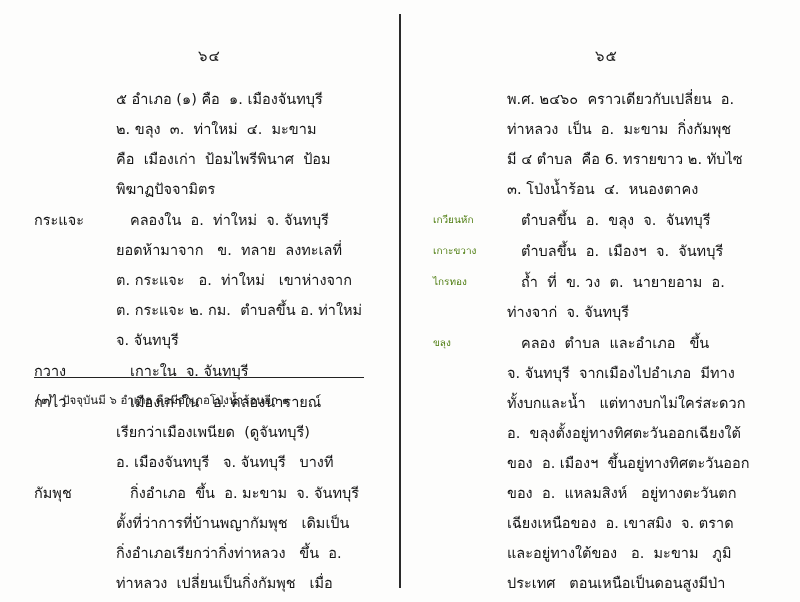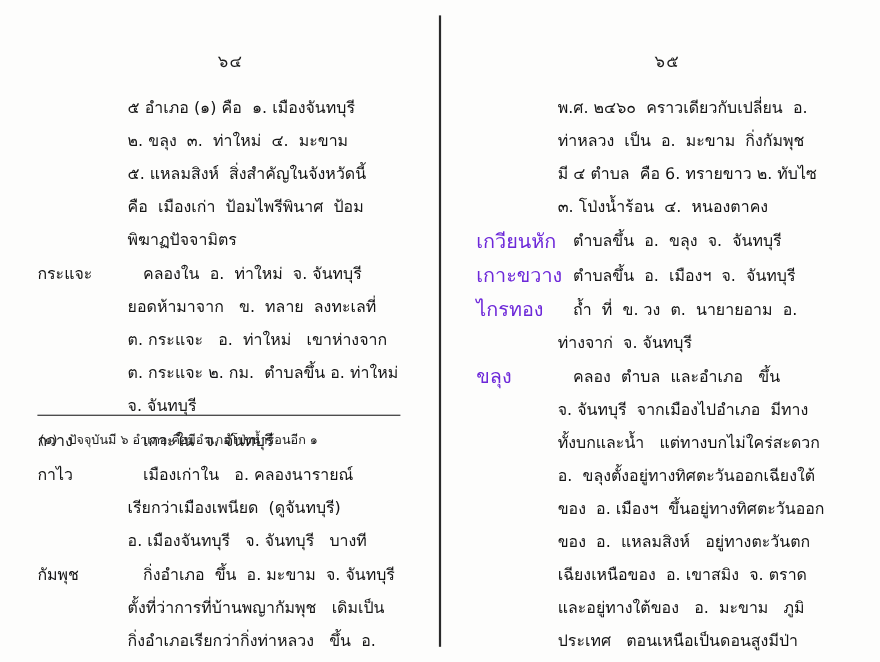--- a/index.html
+++ b/index.html
@@ -59,23 +59,23 @@
     width: 82px;
     flex: 0 0 82px;
     font-size: 14.5px;
     line-height: 30px;
     color: #141414;
     white-space: nowrap;
   }
   .term-r {
     width: 74px;
     flex: 0 0 74px;
-    font-size: 18px;
+    font-size: 10px;
     line-height: 30px;
-    color: #6d28d9;
+    color: #4d7c0f;
     white-space: nowrap;
   }
   .lines {
     flex: 1 1 auto;
   }
   .line {
     font-size: 14.5px;
     line-height: 30px;
     color: #141414;
     white-space: pre-wrap;
@@ -109,21 +109,20 @@
   <div class="gutter"></div>
 
   <div class="leaf leaf-left">
     <div class="folio folio-left">๖๔</div>
 
     <div class="block">
       <div class="term"></div>
       <div class="lines">
         <div class="line">๕ อำเภอ (๑) คือ  ๑. เมืองจันทบุรี</div>
         <div class="line">๒. ขลุง  ๓.  ท่าใหม่  ๔.  มะขาม</div>
-        <div class="line">๕. แหลมสิงห์  สิ่งสำคัญในจังหวัดนี้</div>
         <div class="line">คือ  เมืองเก่า  ป้อมไพรีพินาศ  ป้อม</div>
         <div class="line">พิฆาฏปัจจามิตร</div>
       </div>
     </div>
 
     <div class="block">
       <div class="term">กระแจะ</div>
       <div class="lines">
         <div class="line indent-3">คลองใน  อ.  ท่าใหม่  จ. จันทบุรี</div>
         <div class="line">ยอดห้ามาจาก   ข.  ทลาย  ลงทะเลที่</div>

